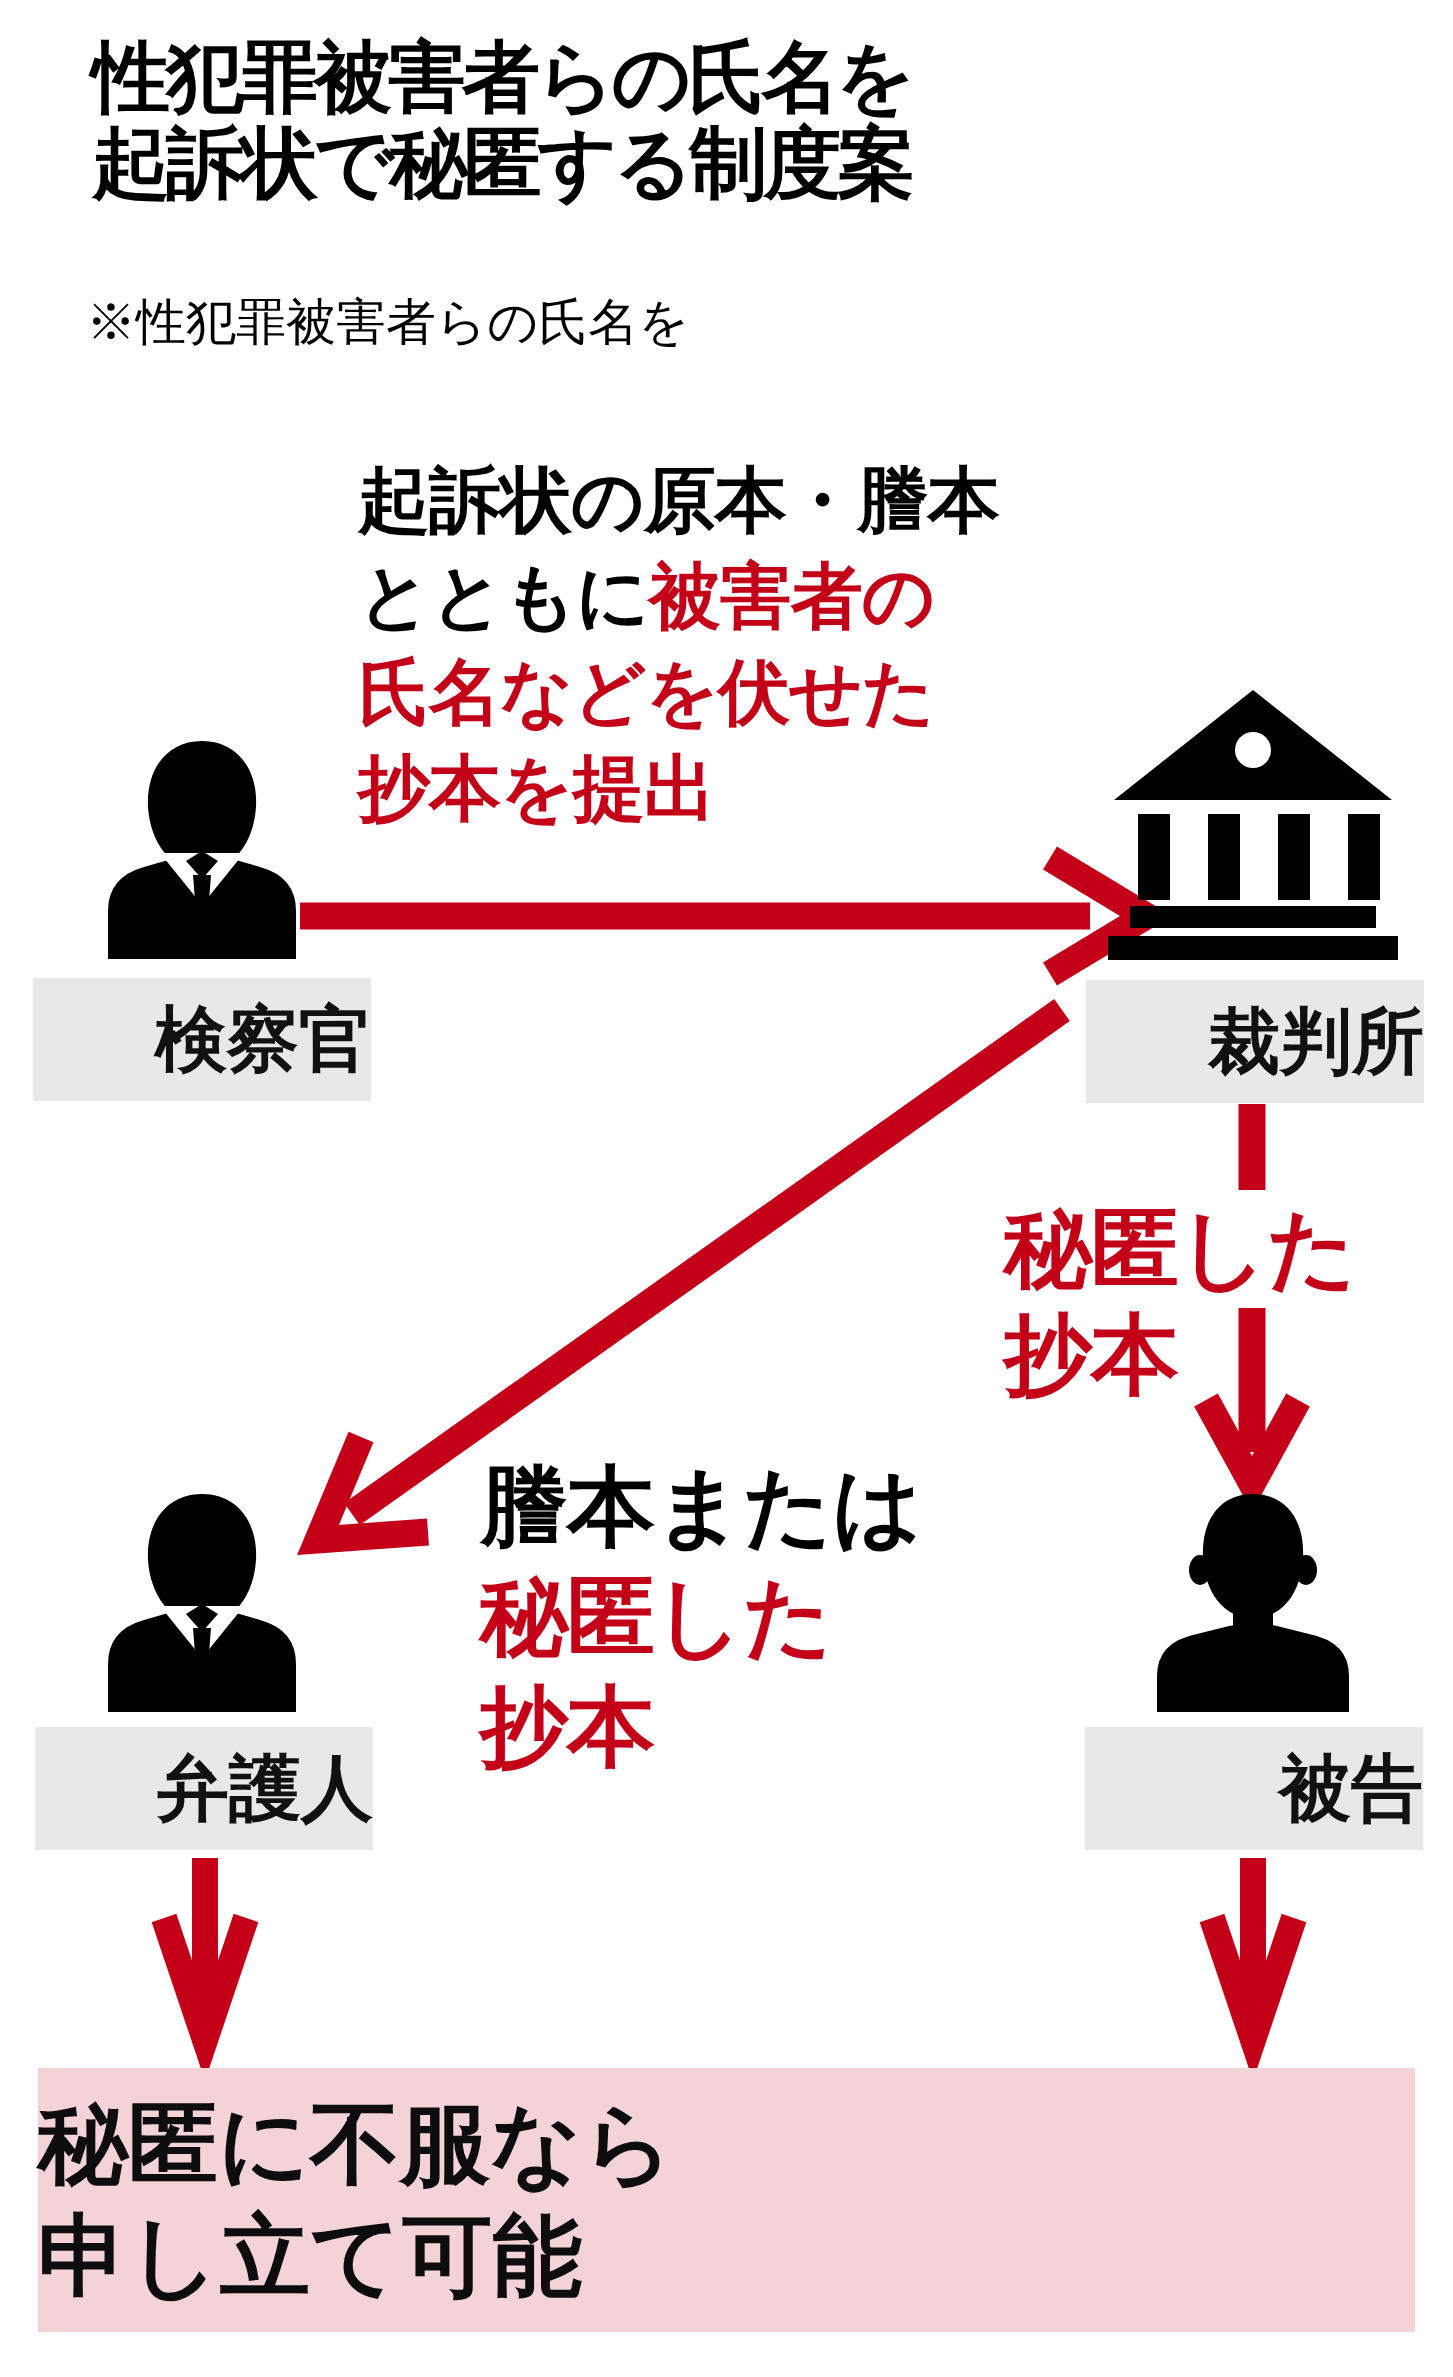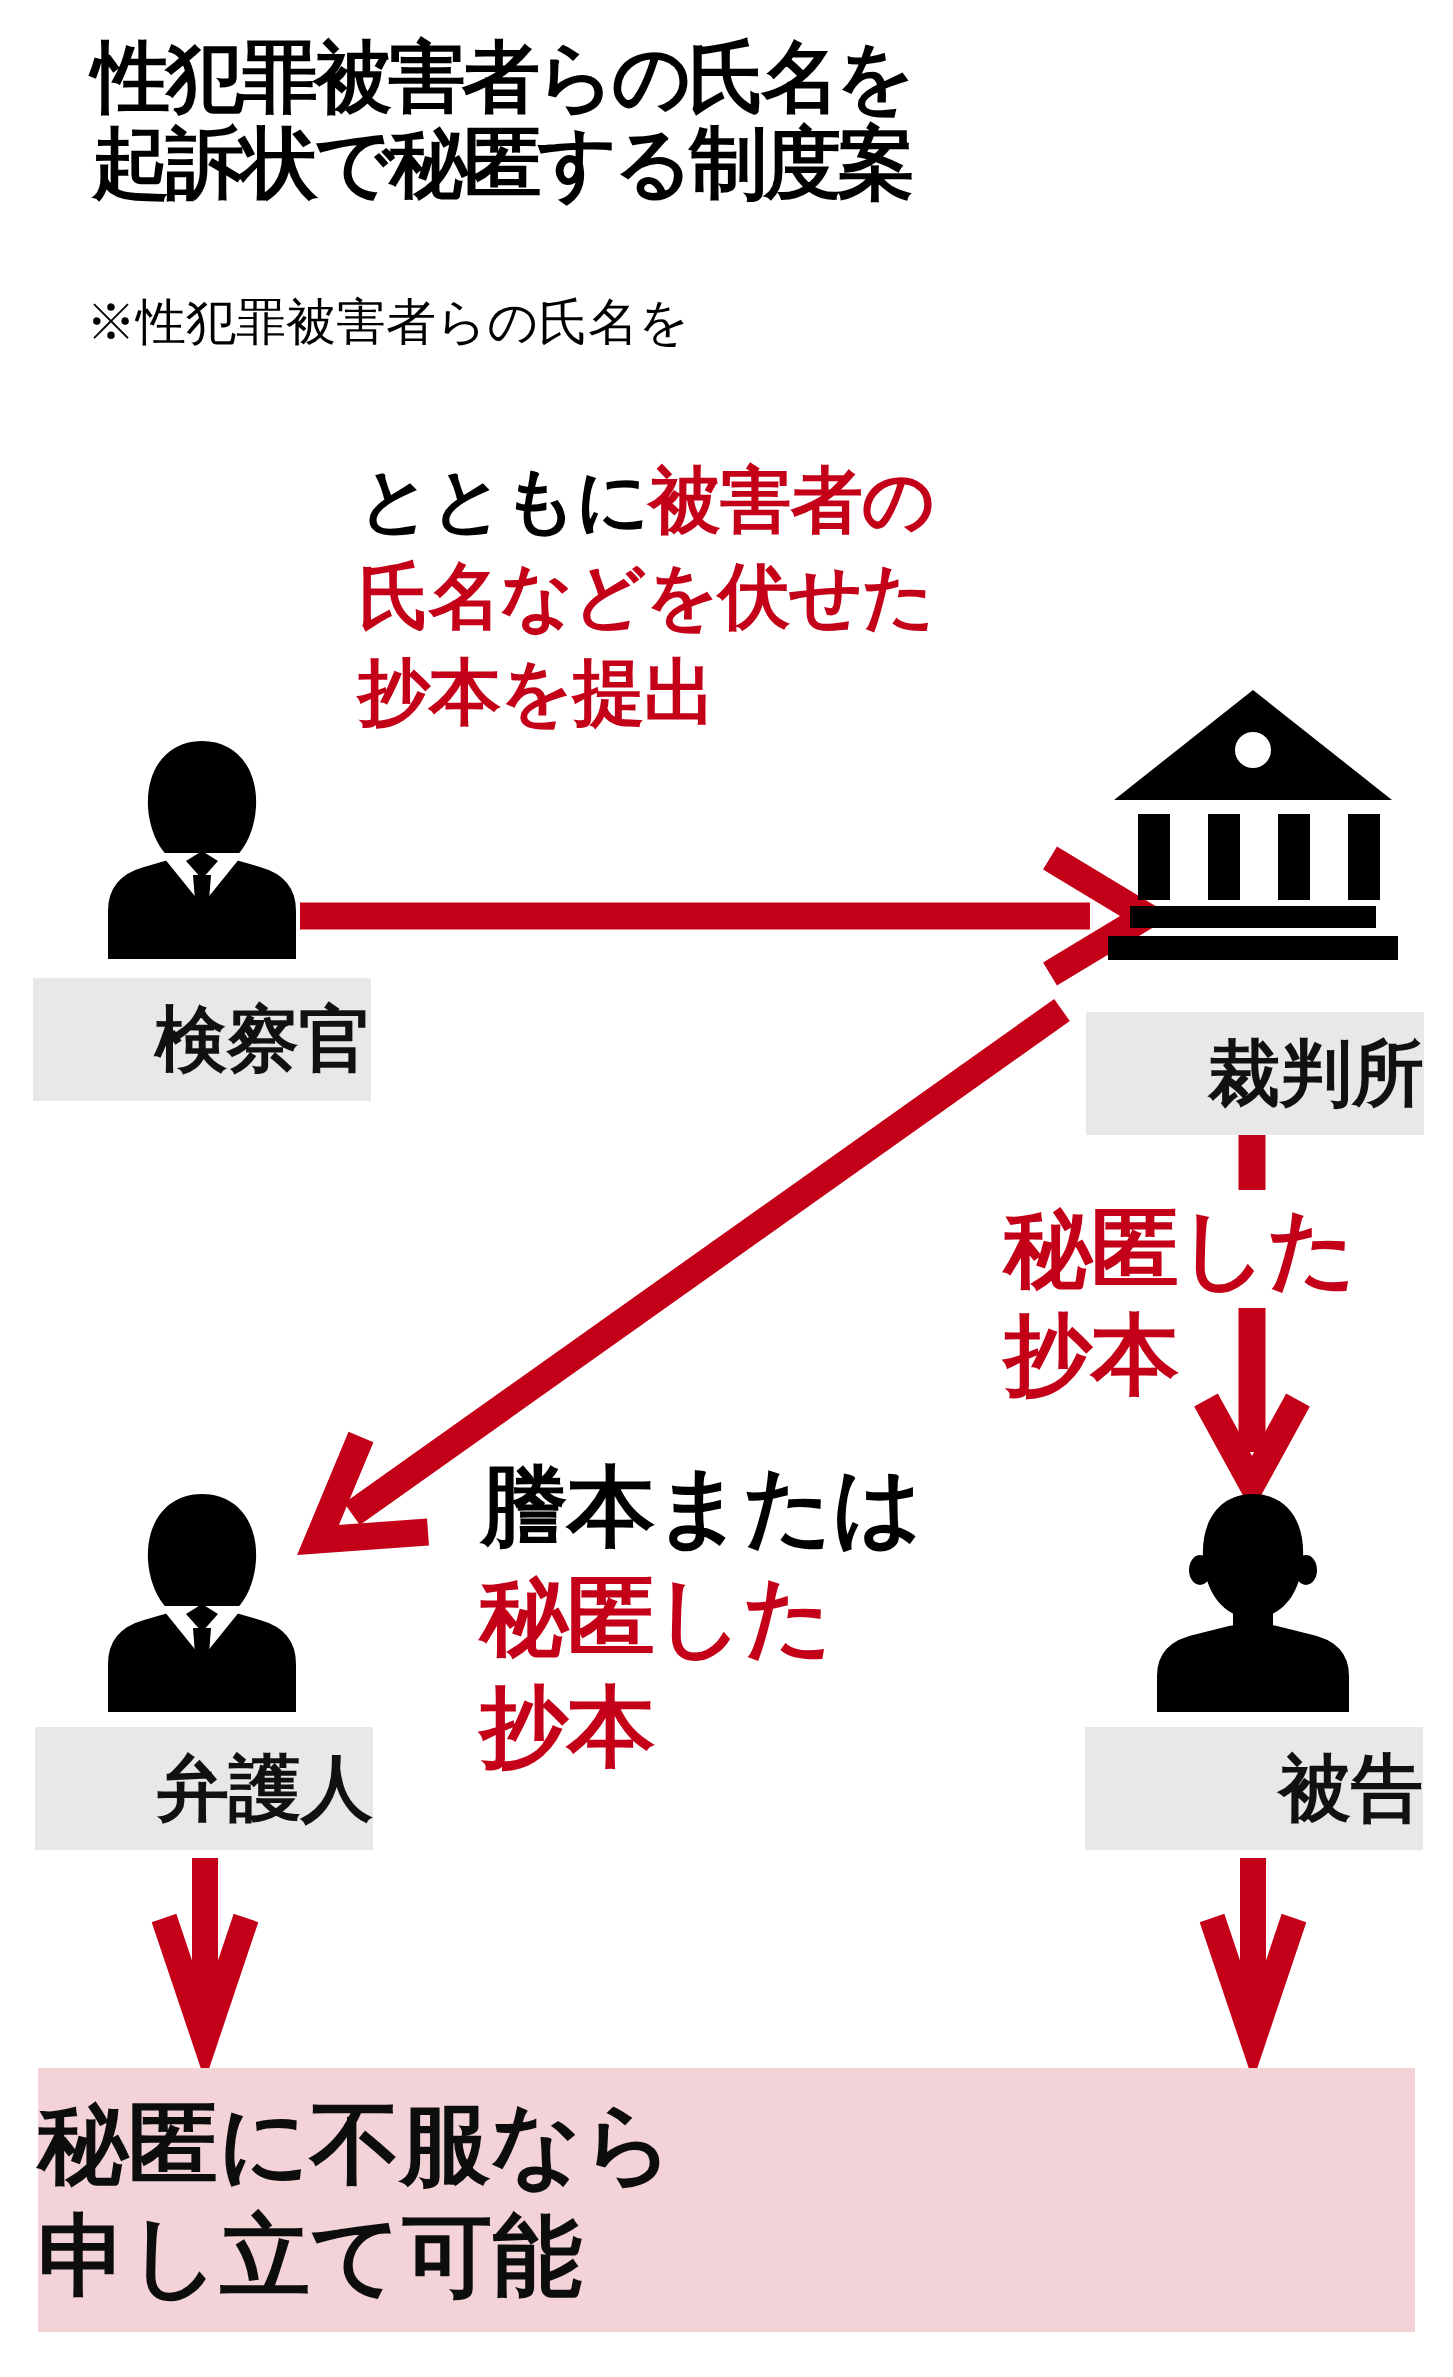--- a/index.html
+++ b/index.html
@@ -93,20 +93,21 @@
     </g>
   </svg>
 
   <h1 class="title">
     <span>性犯罪被害者らの氏名を</span><br>
     <span>起訴状で秘匿する制度案</span>
   </h1>
   <div class="note">※性犯罪被害者らの氏名を</div>
 
   <div class="flow-text submit-text">
+    <div><span class="black-t">起訴状の原本・謄本</span></div>
     <div><span class="black-t">とともに</span><span class="red-t">被害者の</span></div>
     <div><span class="red-t">氏名などを伏せた</span></div>
     <div><span class="red-t">抄本を提出</span></div>
   </div>
 
   <svg class="icon" style="left:92px;top:735px;" width="220" height="224" viewBox="0 0 220 224">
     <path fill="#000" d="M110,6 C145,6 166,34 164,72 C162,106 142,136 110,136 C78,136 58,106 56,72 C54,34 75,6 110,6 Z"></path>
     <path fill="#000" d="M16,224 L16,176 Q16,142 52,132 L90,121 L130,121 L168,132 Q204,142 204,176 L204,224 Z"></path>
     <polygon fill="#fff" points="68,118 110,170 152,118"></polygon>
     <polygon fill="#000" points="94,126 110,116 126,126 110,144"></polygon>
@@ -119,21 +120,21 @@
   <svg class="icon" style="left:1104px;top:688px;" width="298" height="272" viewBox="0 0 298 272">
     <polygon fill="#000" points="149,2 288,112 10,112"></polygon>
     <circle fill="#fff" cx="149" cy="62" r="18"></circle>
     <rect fill="#000" x="34" y="126" width="32" height="86"></rect>
     <rect fill="#000" x="104" y="126" width="32" height="86"></rect>
     <rect fill="#000" x="174" y="126" width="32" height="86"></rect>
     <rect fill="#000" x="244" y="126" width="32" height="86"></rect>
     <rect fill="#000" x="26" y="218" width="246" height="22"></rect>
     <rect fill="#000" x="4" y="248" width="290" height="24"></rect>
   </svg>
-  <div class="node-label" style="left:1086px;top:980px;margin-top:32px;">
+  <div class="node-label" style="left:1086px;top:980px;">
     <span>裁判所</span>
   </div>
 
   <div class="flow-text to-defendant-text">
     <div>秘匿した</div>
     <div>抄本</div>
   </div>
 
   <div class="flow-text to-attorney-text">
     <div class="black-t">謄本または</div>

